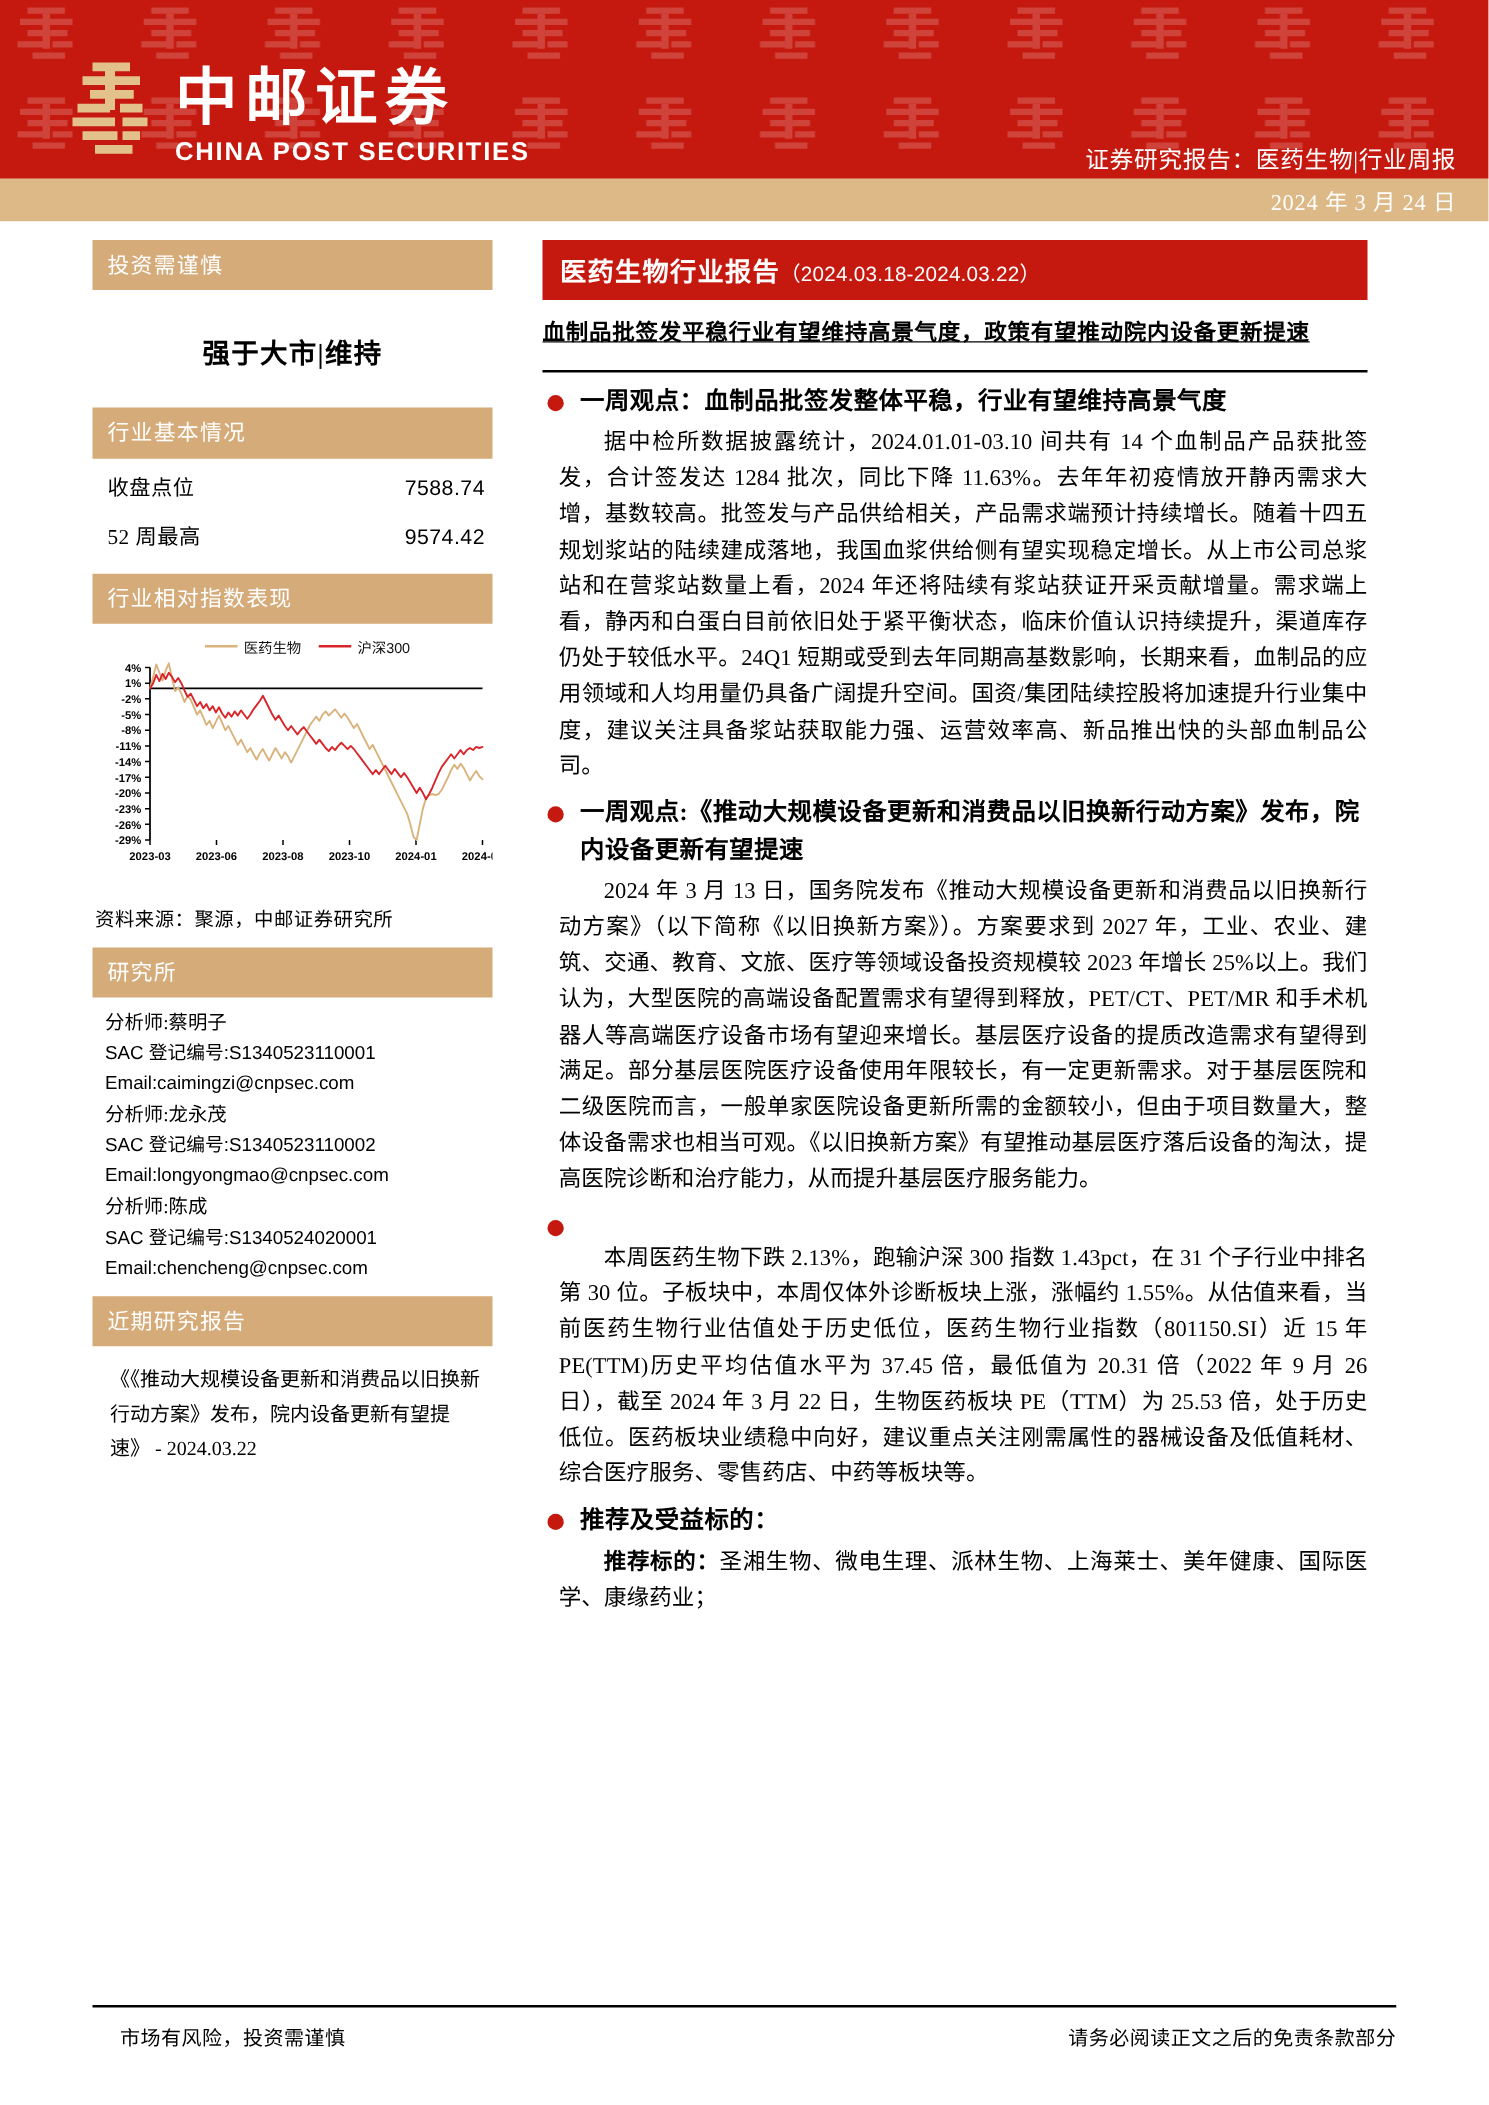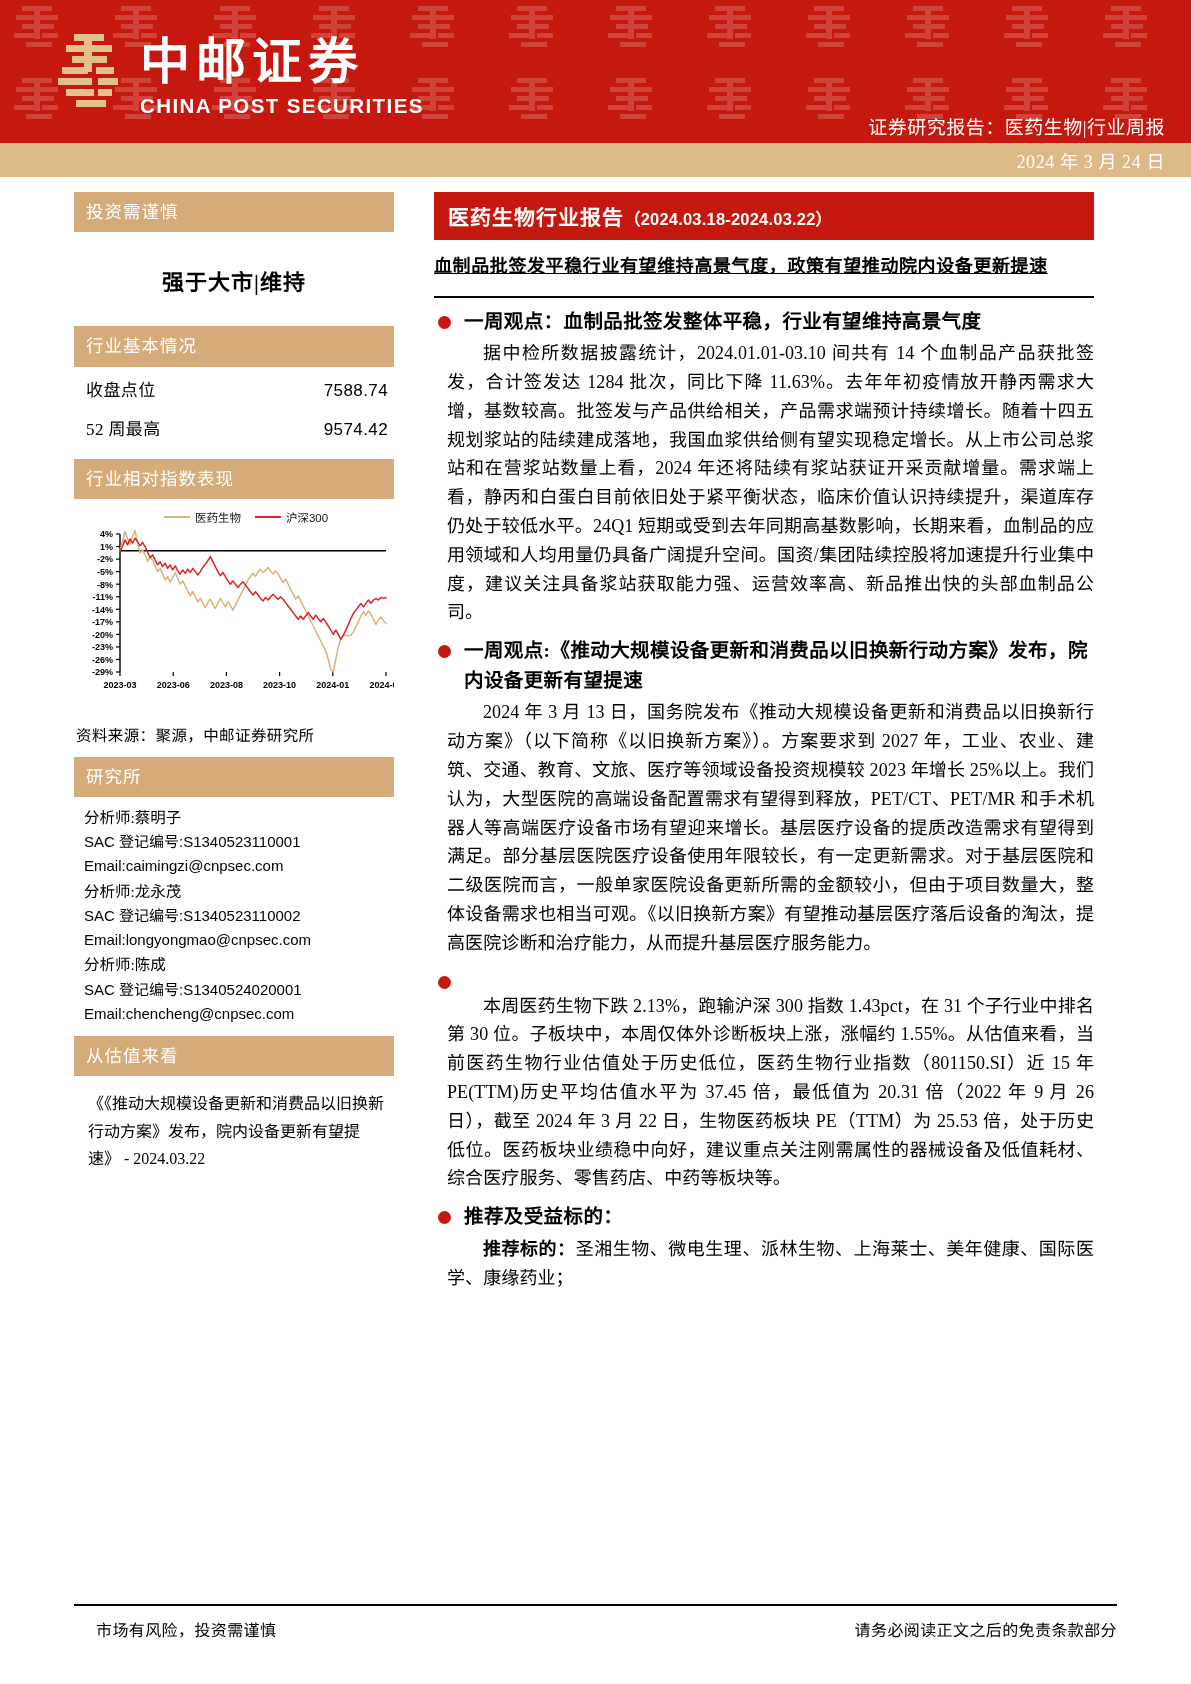--- a/index.html
+++ b/index.html
@@ -31,21 +31,21 @@
     overflow: hidden;
   }
   .masthead-pattern {
     position: absolute;
     left: 0; top: 0;
     width: 1191px; height: 143px;
     opacity: 0.30;
   }
   .logo-wrap {
     position: absolute;
-    left: 52px; top: 32px;
+    left: 52px; top: 48px;
     display: flex;
     align-items: flex-start;
     gap: 14px;
   }
   .logo-mark {
     width: 74px; height: 84px;
     position: relative;
     flex: none;
   }
   .logo-text-block { padding-top: 4px; }
@@ -187,21 +187,20 @@
   }
   .main-title-bar .mt {
     font-size: 21px;
     font-weight: 700;
     letter-spacing: 1px;
   }
   .main-title-bar .mr {
     font-family: "Liberation Sans", "DejaVu Sans", sans-serif;
     font-size: 16.5px;
     letter-spacing: 0.2px;
-    font-weight: bold;
   }
   .headline {
     font-size: 18px;
     font-weight: 700;
     line-height: 1.42;
     letter-spacing: 0.6px;
     padding: 14px 0 8px 0;
     text-decoration: underline;
   }
   .rule {
@@ -397,21 +396,21 @@
       <div class="mono">SAC 登记编号:S1340523110001</div>
       <div class="mono">Email:caimingzi@cnpsec.com</div>
       <div>分析师:龙永茂</div>
       <div class="mono">SAC 登记编号:S1340523110002</div>
       <div class="mono">Email:longyongmao@cnpsec.com</div>
       <div>分析师:陈成</div>
       <div class="mono">SAC 登记编号:S1340524020001</div>
       <div class="mono">Email:chencheng@cnpsec.com</div>
     </div>
 
-    <div class="sec-head">从估值来看</div>
+    <div class="sec-head">近期研究报告</div>
     <div class="recent-report">《《推动大规模设备更新和消费品以旧换新行动方案》发布，院内设备更新有望提速》 - 2024.03.22</div>
   </div>
 
   <div id="main">
 
     <div class="main-title-bar">
       <span class="mt">医药生物行业报告</span>
       <span class="mr">（2024.03.18-2024.03.22）</span>
     </div>
 

